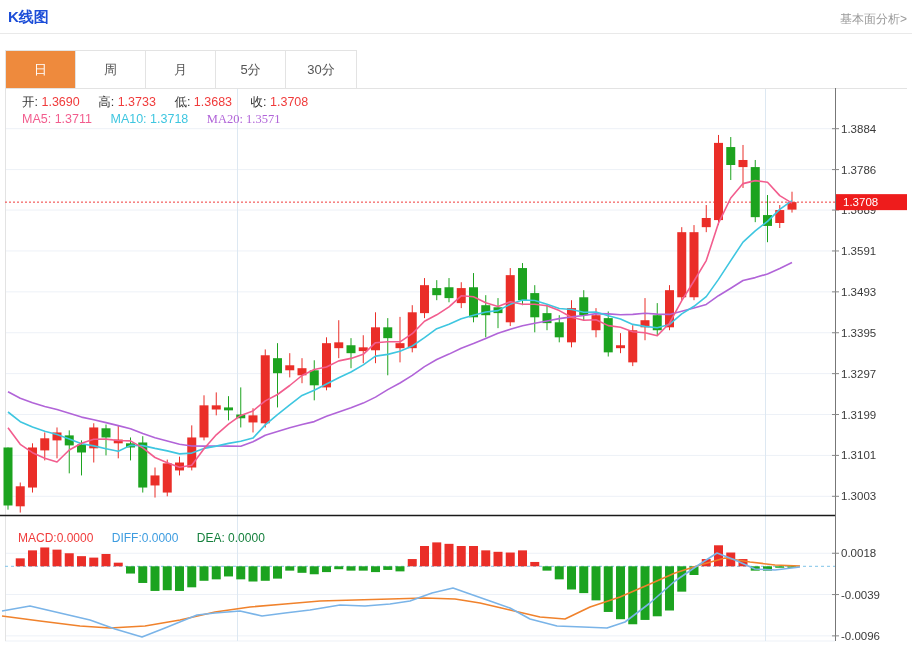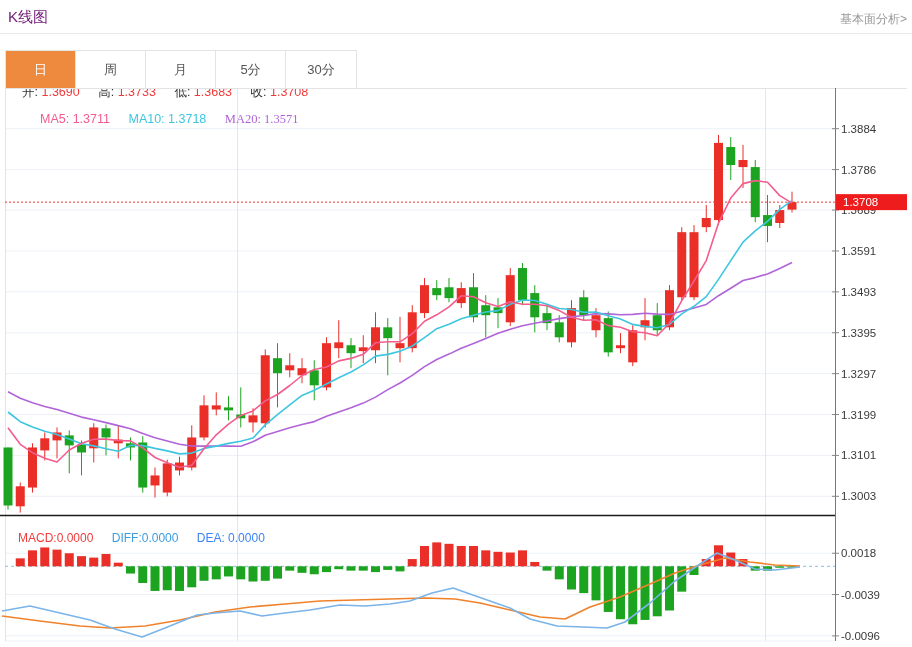--- a/index.html
+++ b/index.html
@@ -1,25 +1,25 @@
 <!DOCTYPE html>
 <html><head>
 <meta charset="utf-8">
 <style>
   html,body{margin:0;padding:0;background:#fff;}
   body{width:912px;height:647px;position:relative;font-family:"Liberation Sans",sans-serif;overflow:hidden;}
-  .page-title{position:absolute;left:8px;top:8px;font-size:15px;font-weight:normal;color:#701a75;z-index:4;}
+  .page-title{position:absolute;left:8px;top:8px;font-size:15px;font-weight:bold;color:#1d4ed8;z-index:4;}
   .fund-link{position:absolute;right:5px;top:11px;font-size:12px;color:#999;text-decoration:none;cursor:pointer;z-index:4;margin-left:40px;}
   .title-divider{position:absolute;left:0;top:33px;width:912px;border-top:1px solid #e9e9e9;}
   .tabbar{position:absolute;left:5px;top:50px;display:flex;border:1px solid #e3e3e3;background:#fff;z-index:3;}
   .tab{width:70px;height:37px;line-height:37px;text-align:center;font-size:13px;color:#555;border-right:1px solid #e3e3e3;cursor:pointer;box-sizing:border-box;}
   .tab:last-child{border-right:none;}
   .tab.active{color:#fff;}
   .legend{position:absolute;z-index:2;font-size:12.5px;white-space:nowrap;letter-spacing:0;}
-  #legend-ohlc{left:22px;top:84px;}
+  #legend-ohlc{left:22px;top:94px;}
   #legend-ma{left:22px;top:112px;}
   #legend-macd{left:18px;top:531px;font-size:12px;}
   .lg-item{margin-right:15px;}
   .lg-label{color:#333;}
   svg#chart-svg{position:absolute;left:0;top:0;z-index:1;}
 </style>
 </head>
 <body>
 
 <div class="page-title">K线图</div>
@@ -35,29 +35,29 @@
 </div>
 
 <div class="legend" id="legend-ohlc">
   <span class="lg-item"><span class="lg-label">开:</span> <span style="color: rgb(240, 59, 59);">1.3690</span></span>
   <span class="lg-item"><span class="lg-label">高:</span> <span style="color: rgb(240, 59, 59);">1.3733</span></span>
   <span class="lg-item"><span class="lg-label">低:</span> <span style="color: rgb(240, 59, 59);">1.3683</span></span>
   <span class="lg-item"><span class="lg-label">收:</span> <span style="color: rgb(240, 59, 59);">1.3708</span></span>
 </div>
 
 <div class="legend" id="legend-ma">
-  <span class="lg-item" style="color: rgb(242, 93, 142); margin-left: 18px;"><span>MA5:</span> <span>1.3711</span></span>
+  <span class="lg-item" style="color: rgb(242, 93, 142);"><span>MA5:</span> <span>1.3711</span></span>
   <span class="lg-item" style="color: rgb(62, 198, 224);"><span>MA10:</span> <span>1.3718</span></span>
   <span class="lg-item" style="color: rgb(177, 100, 216); font-family: Liberation Serif, serif;"><span>MA20:</span> <span>1.3571</span></span>
 </div>
 
 <div class="legend" id="legend-macd">
   <span class="lg-item" style="color: rgb(240, 59, 59);">MACD:0.0000</span>
   <span class="lg-item" style="color: rgb(61, 156, 224);">DIFF:0.0000</span>
-  <span class="lg-item" style="color: #3b82f6; margin-top: 24px;">DEA:  0.0000</span>
+  <span class="lg-item" style="color: #15803d; margin-top: 24px;">DEA:  0.0000</span>
 </div>
 
 <svg id="chart-svg" width="912" height="647">
     <g>
       <line x1="5" y1="128.7" x2="835" y2="128.7" stroke="#edf1f7" stroke-width="1"></line>
       <line x1="5" y1="169.59080590238375" x2="835" y2="169.59080590238375" stroke="#edf1f7" stroke-width="1"></line>
       <line x1="5" y1="210.06435868331465" x2="835" y2="210.06435868331465" stroke="#edf1f7" stroke-width="1"></line>
       <line x1="5" y1="250.9551645856984" x2="835" y2="250.9551645856984" stroke="#edf1f7" stroke-width="1"></line>
       <line x1="5" y1="291.8459704880821" x2="835" y2="291.8459704880821" stroke="#edf1f7" stroke-width="1"></line>
       <line x1="5" y1="332.73677639046593" x2="835" y2="332.73677639046593" stroke="#edf1f7" stroke-width="1"></line>

